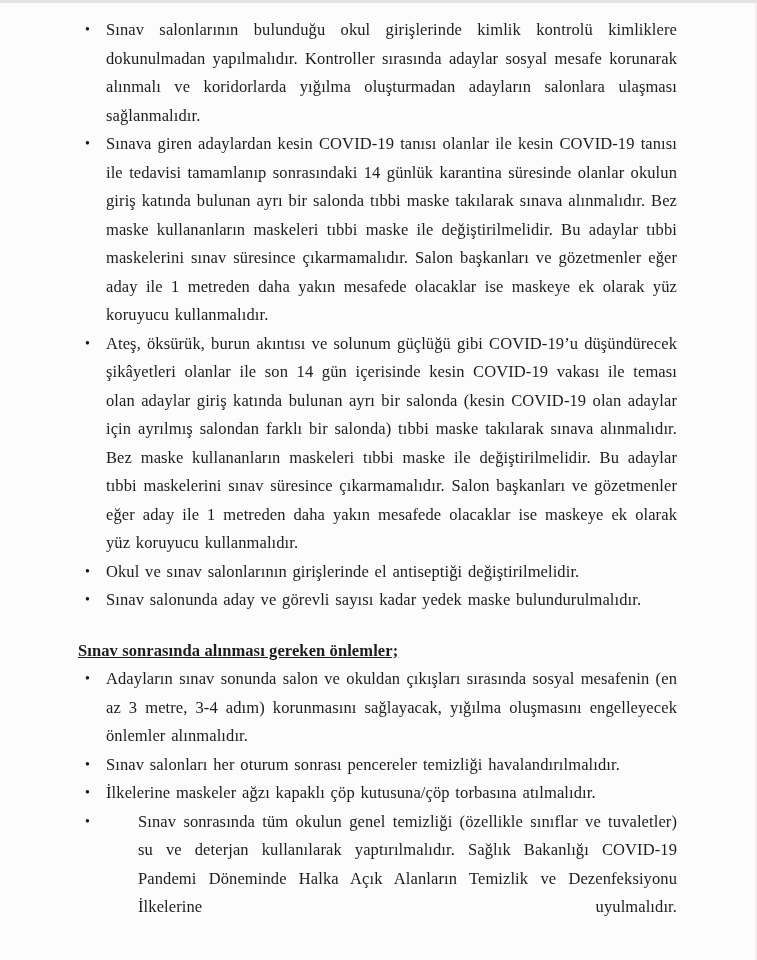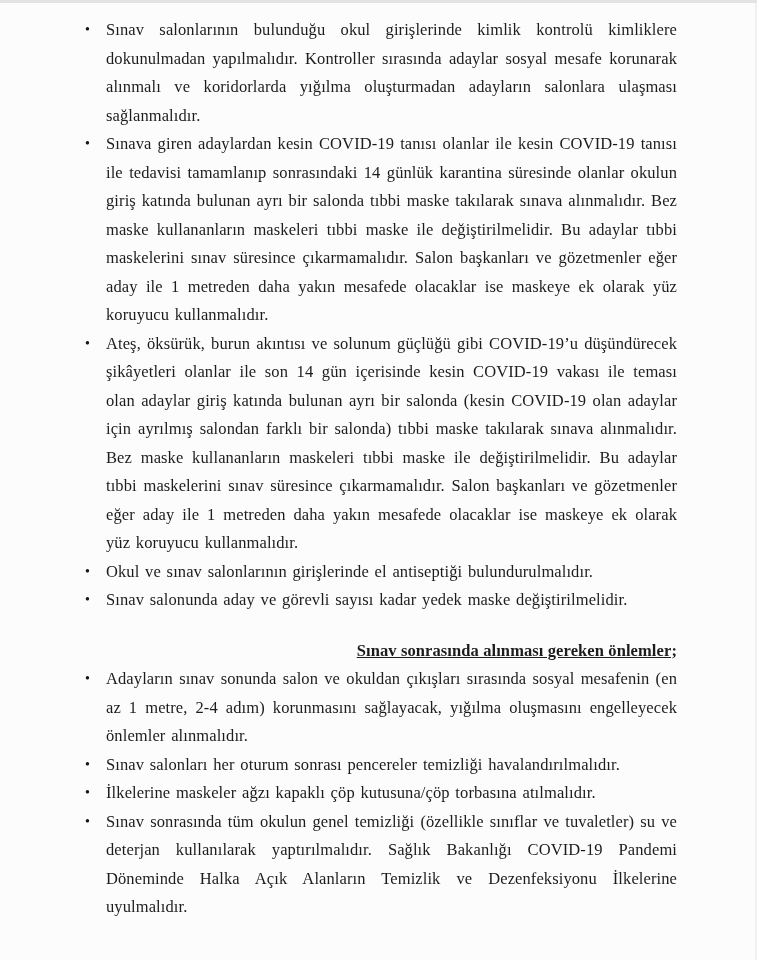--- a/index.html
+++ b/index.html
@@ -63,21 +63,20 @@
     text-align: justify;
     word-spacing: 1.5px;
   }
   .section-heading {
     margin: 22px 80px 0 78px;
     font-size: 16.5px;
     line-height: 28.5px;
     font-weight: bold;
     text-decoration: underline;
     letter-spacing: 0.1px;
-    text-align: right;
   }
   .justify-all {
     text-align: justify;
     text-align-last: justify;
     word-spacing: 1.5px;
   }
   a.doc-link {
     display: block;
     color: #2e3192;
     text-decoration: underline;
@@ -104,47 +103,47 @@
       <li class="bullet-item">
         <span class="bullet-marker">•</span>
         <span class="bullet-body">Sınava giren adaylardan kesin COVID-19 tanısı olanlar ile kesin COVID-19 tanısı ile tedavisi tamamlanıp sonrasındaki 14 günlük karantina süresinde olanlar okulun giriş katında bulunan ayrı bir salonda tıbbi maske takılarak sınava alınmalıdır. Bez maske kullananların maskeleri tıbbi maske ile değiştirilmelidir. Bu adaylar tıbbi maskelerini sınav süresince çıkarmamalıdır. Salon başkanları ve gözetmenler eğer aday ile 1 metreden daha yakın mesafede olacaklar ise maskeye ek olarak yüz koruyucu kullanmalıdır.</span>
       </li>
       <li class="bullet-item">
         <span class="bullet-marker">•</span>
         <span class="bullet-body">Ateş, öksürük, burun akıntısı ve solunum güçlüğü gibi COVID-19’u düşündürecek şikâyetleri olanlar ile son 14 gün içerisinde kesin COVID-19 vakası ile teması olan adaylar giriş katında bulunan ayrı bir salonda (kesin COVID-19 olan adaylar için ayrılmış salondan farklı bir salonda) tıbbi maske takılarak sınava alınmalıdır. Bez maske kullananların maskeleri tıbbi maske ile değiştirilmelidir. Bu adaylar tıbbi maskelerini sınav süresince çıkarmamalıdır. Salon başkanları ve gözetmenler eğer aday ile 1 metreden daha yakın mesafede olacaklar ise maskeye ek olarak yüz koruyucu kullanmalıdır.</span>
       </li>
       <li class="bullet-item">
         <span class="bullet-marker">•</span>
-        <span class="bullet-body">Okul ve sınav salonlarının girişlerinde el antiseptiği bulundurulmalıdır.</span>
+        <span class="bullet-body">Okul ve sınav salonlarının girişlerinde el antiseptiği değiştirilmelidir.</span>
       </li>
       <li class="bullet-item">
         <span class="bullet-marker">•</span>
-        <span class="bullet-body">Sınav salonunda aday ve görevli sayısı kadar yedek maske değiştirilmelidir.</span>
+        <span class="bullet-body">Sınav salonunda aday ve görevli sayısı kadar yedek maske bulundurulmalıdır.</span>
       </li>
     </ul>
 
     <div class="section-heading">Sınav sonrasında alınması gereken önlemler;</div>
 
     <ul class="bullet-list">
       <li class="bullet-item">
         <span class="bullet-marker">•</span>
-        <span class="bullet-body">Adayların sınav sonunda salon ve okuldan çıkışları sırasında sosyal mesafenin (en az 1 metre, 2-4 adım) korunmasını sağlayacak, yığılma oluşmasını engelleyecek önlemler alınmalıdır.</span>
+        <span class="bullet-body">Adayların sınav sonunda salon ve okuldan çıkışları sırasında sosyal mesafenin (en az 3 metre, 3-4 adım) korunmasını sağlayacak, yığılma oluşmasını engelleyecek önlemler alınmalıdır.</span>
       </li>
       <li class="bullet-item">
         <span class="bullet-marker">•</span>
         <span class="bullet-body">Sınav salonları her oturum sonrası pencereler temizliği havalandırılmalıdır.</span>
       </li>
       <li class="bullet-item">
         <span class="bullet-marker">•</span>
         <span class="bullet-body">İlkelerine maskeler ağzı kapaklı çöp kutusuna/çöp torbasına atılmalıdır.</span>
       </li>
       <li class="bullet-item">
         <span class="bullet-marker">•</span>
         <span class="bullet-body">
-          <span class="justify-all" style="display:block;">Sınav sonrasında tüm okulun genel temizliği (özellikle sınıflar ve tuvaletler) su ve deterjan kullanılarak yaptırılmalıdır. Sağlık Bakanlığı COVID-19 Pandemi Döneminde Halka Açık Alanların Temizlik ve Dezenfeksiyonu İlkelerine uyulmalıdır.</span>
+          <span class="justify-all" style="display:block;margin-left:32px;">Sınav sonrasında tüm okulun genel temizliği (özellikle sınıflar ve tuvaletler) su ve deterjan kullanılarak yaptırılmalıdır. Sağlık Bakanlığı COVID-19 Pandemi Döneminde Halka Açık Alanların Temizlik ve Dezenfeksiyonu İlkelerine uyulmalıdır.</span>
           <a class="doc-link" href="#">
             <span class="link-line">https://covid19bilgi.saglik.gov.tr/depo/toplumda-salgin-yonetimi/COVID19-</span>
             <span class="link-line">andemiDonemindeHalkaAcikAlanlarinTemizlikVeDezenfeksiyonu-03052020.pdf</span>
           </a>
         </span>
       </li>
     </ul>
 
   </div>
 </div>

